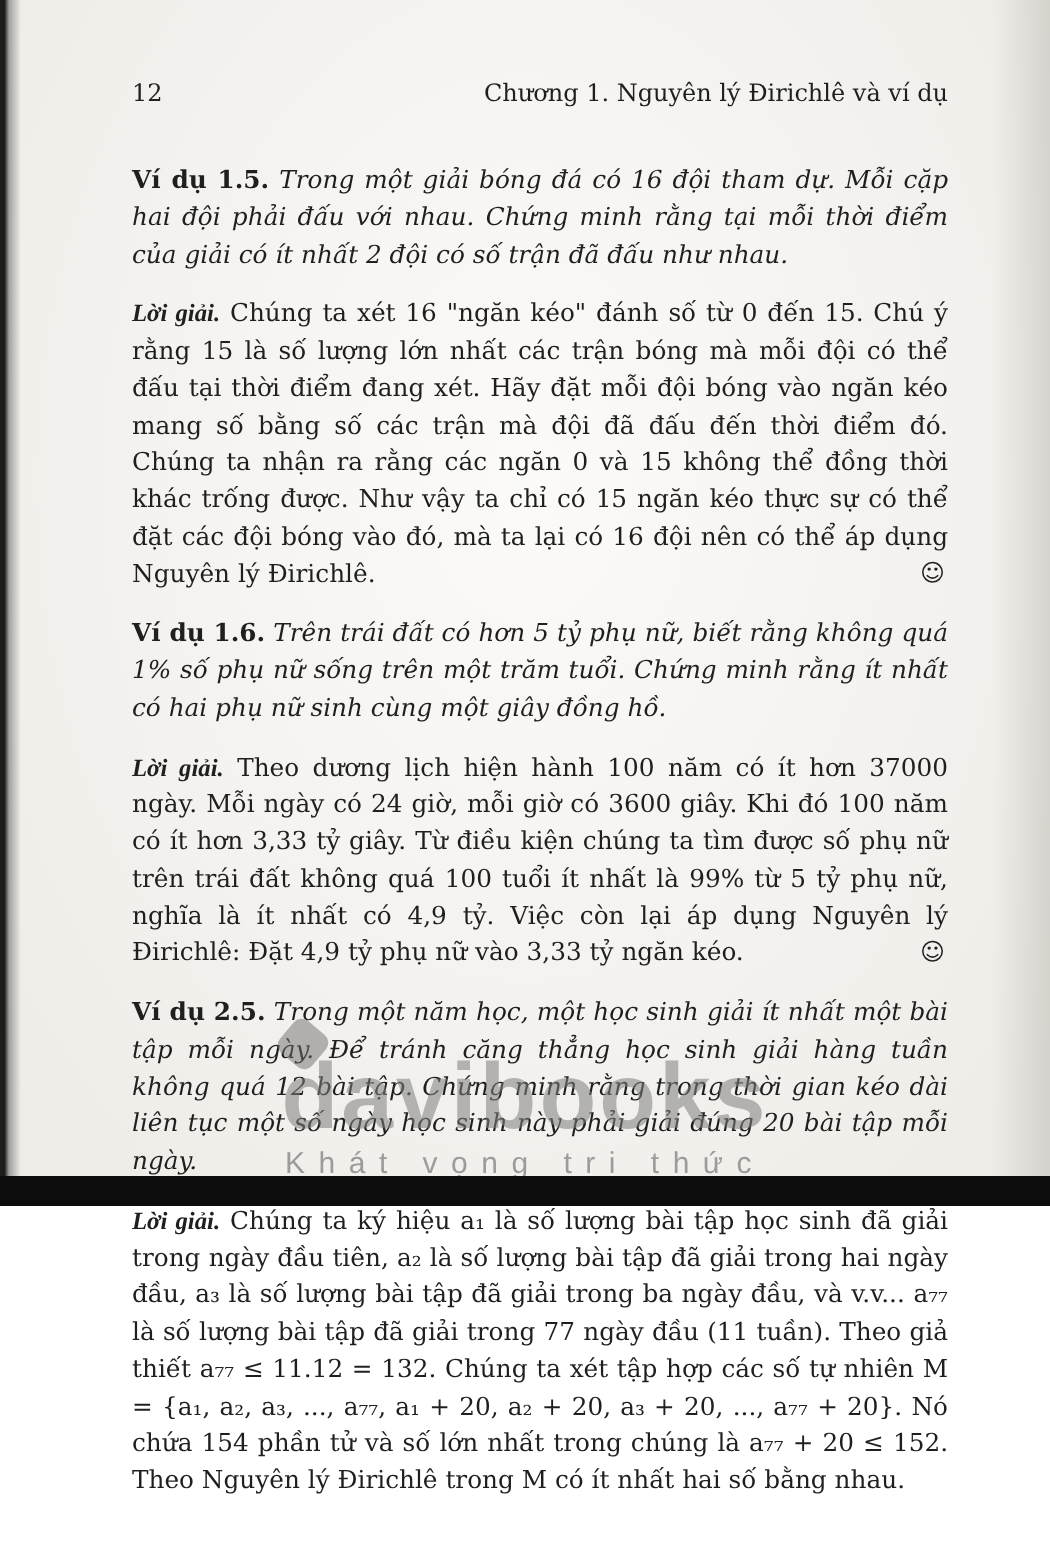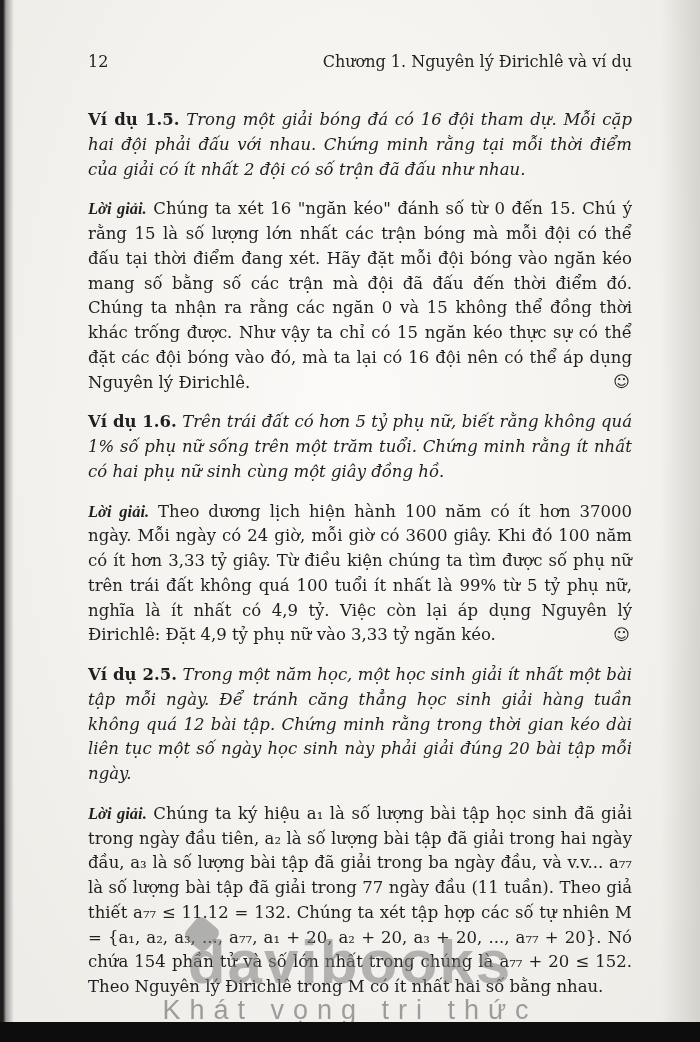--- a/index.html
+++ b/index.html
@@ -4,21 +4,21 @@
 <style>
   html, body { margin: 0; padding: 0; }
   body {
     width: 700px; height: 1042px;
     background: #ffffff;
     font-family: "DejaVu Serif", serif;
     overflow: hidden;
   }
   .scan {
     position: relative;
-    width: 700px; height: 1042px;
+    width: 700px; height: 804px;
     background:
       radial-gradient(ellipse at 50% 40%, rgba(255,255,255,0.6), rgba(0,0,0,0.03) 90%),
       #f6f4ef;
   }
   .edge-left {
     position: absolute; left: 0; top: 0; bottom: 0; width: 14px;
     background: linear-gradient(90deg, rgba(18,18,18,0.95) 0 3px, rgba(18,18,18,0.35) 6px, rgba(18,18,18,0) 100%);
     pointer-events: none;
   }
   .edge-right {
@@ -61,21 +61,21 @@
   }
   .watermark .wm-title {
     display: block;
     font-size: 62px; font-weight: 700; letter-spacing: 2px;
     color: rgba(125,125,125,0.55);
     line-height: 1.0;
   }
   .watermark .wm-subtitle {
     display: block;
     margin-top: 2px;
-    font-size: 27px; letter-spacing: 9px;
+    font-size: 20px; letter-spacing: 9px;
     color: rgba(120,120,120,0.7);
   }
   .wm-logo {
     position: absolute; left: 188px; bottom: 78px;
     width: 28px; height: 28px;
     background: rgba(110,110,110,0.5);
     border-radius: 7px;
     transform: rotate(40deg);
   }
 </style>

